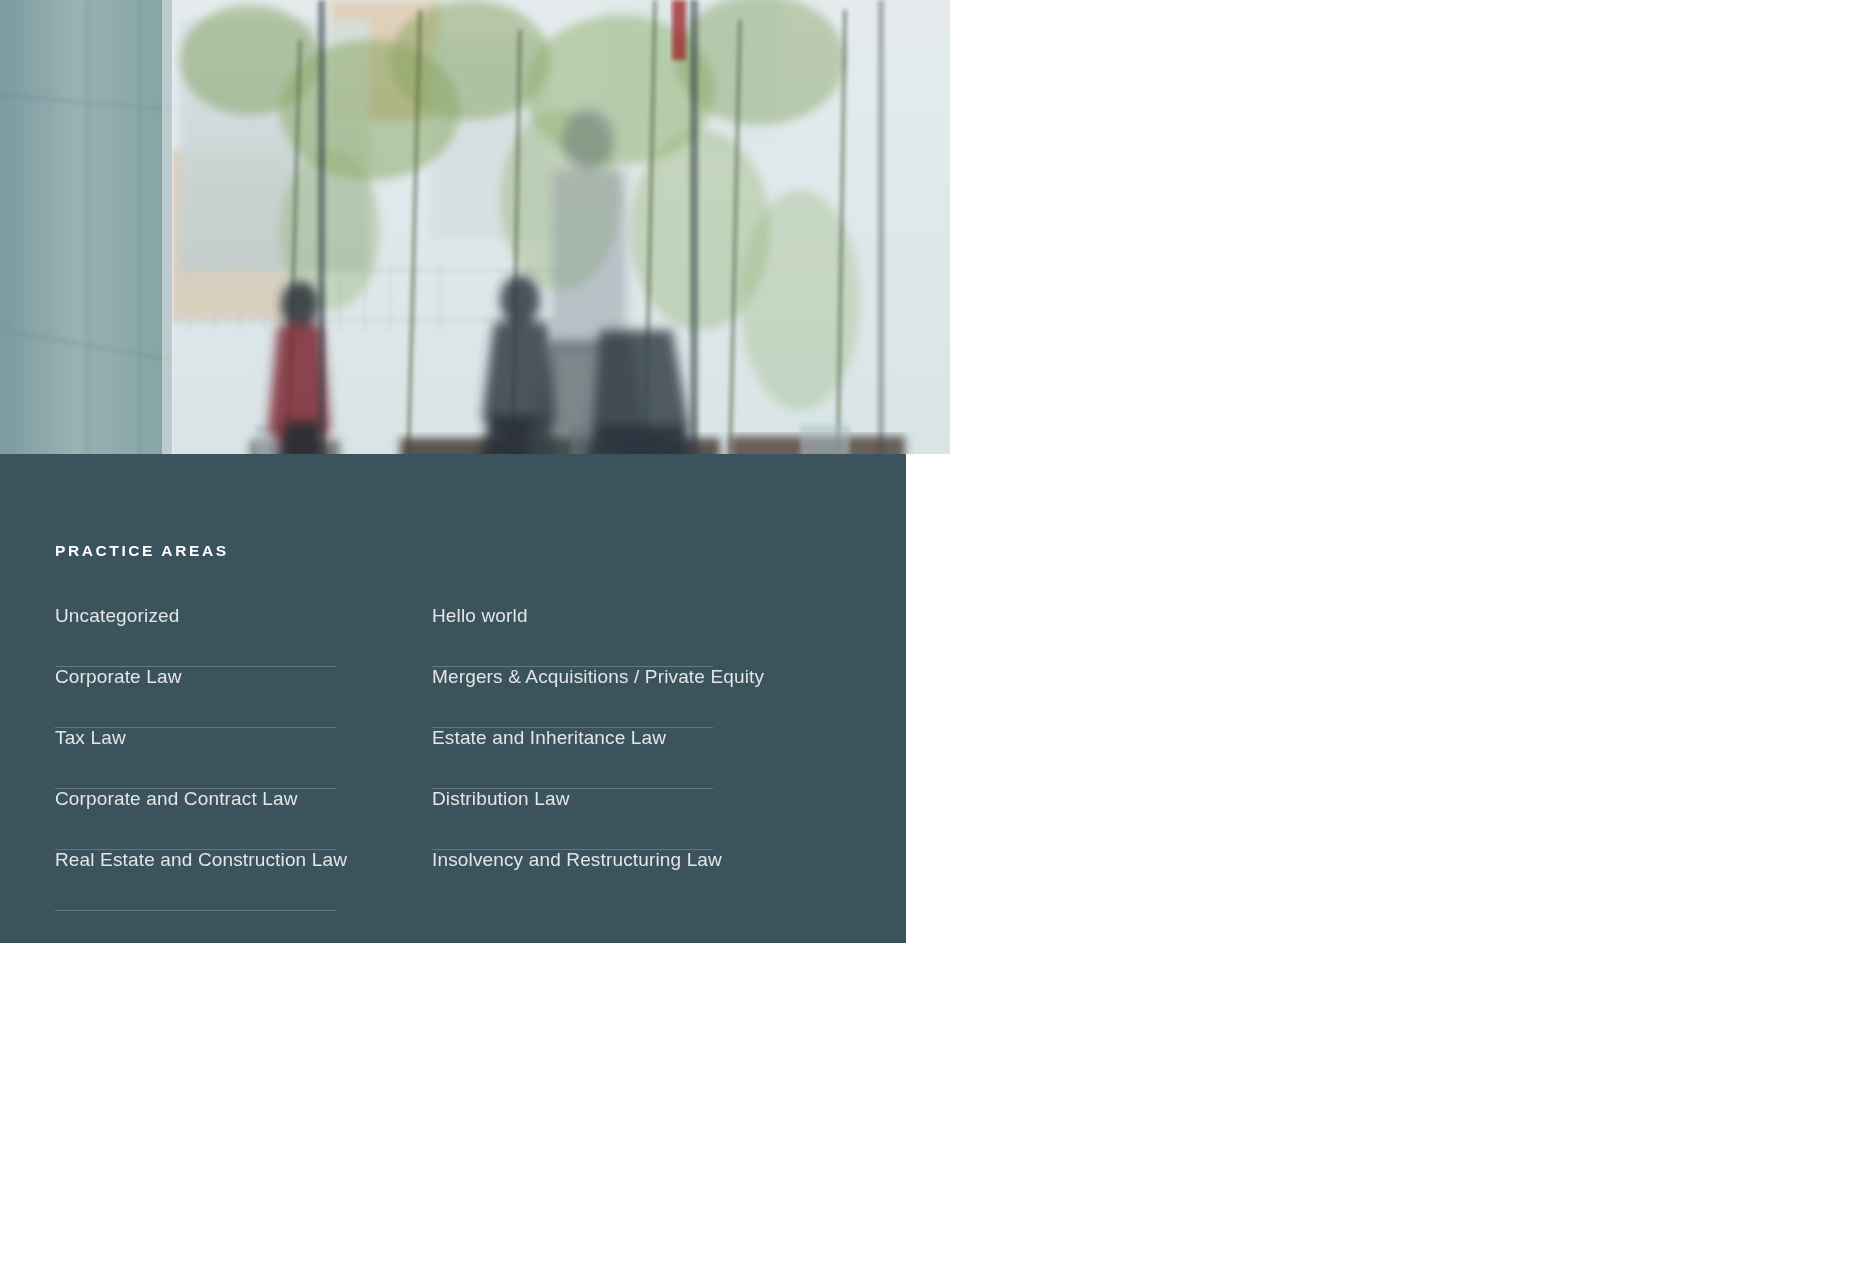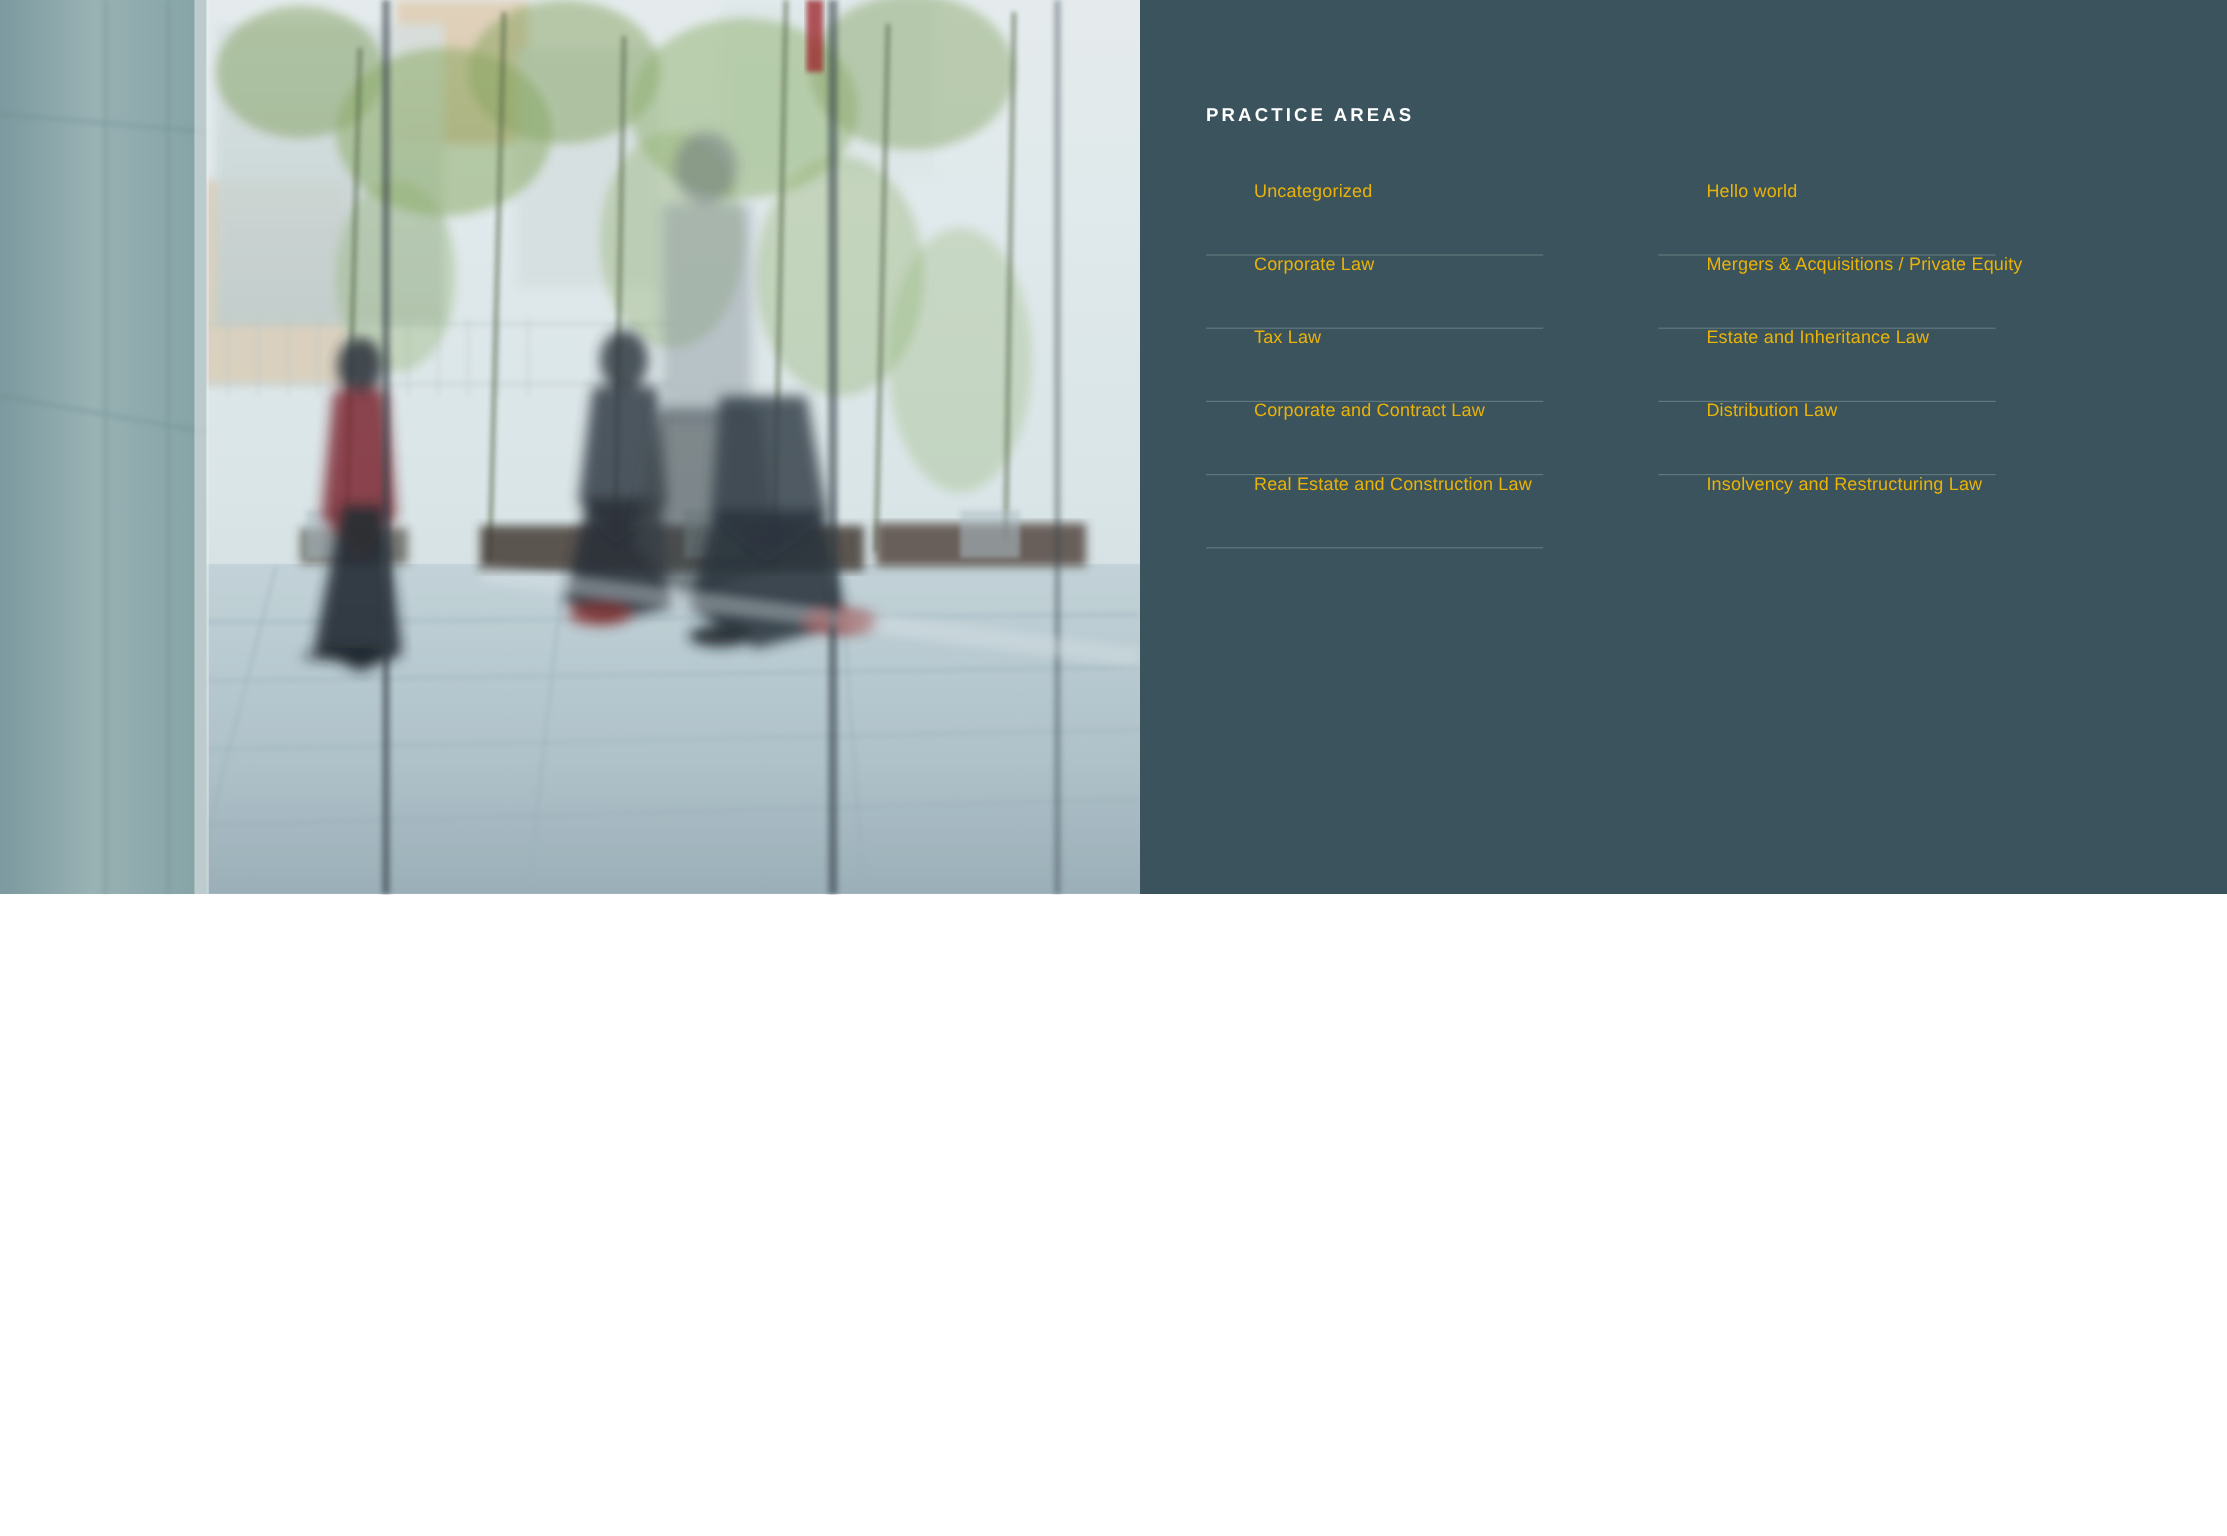--- a/index.html
+++ b/index.html
@@ -20,20 +20,21 @@
     height: 1280px;
   }
 
   
   .hero-row {
     position: relative;
     display: flex;
     width: 1856px;
     height: 943px;
     overflow: hidden;
+    flex-direction: column;
   }
 
   
   .hero-photo {
     position: relative;
     width: 950px;
     height: 745px;
     overflow: hidden;
     background: #9fb3bb;
   }
@@ -67,27 +68,26 @@
 
   .practice-item {
     position: relative;
     height: 61px;
     display: flex;
     align-items: flex-start;
     box-sizing: border-box;
   }
 
   .practice-item .pa-label {
-    color: #eab308;
-    font-size: 15px;
+    color: #e5e5e5;
+    font-size: 19px;
     line-height: 1;
     letter-spacing: 0.15px;
     white-space: nowrap;
     cursor: pointer;
-    margin-left: 40px;
   }
 
   .practice-item.has-rule::after {
     content: "";
     position: absolute;
     left: 0;
     bottom: 0;
     width: 281px;
     height: 1px;
     background: #62787f;

